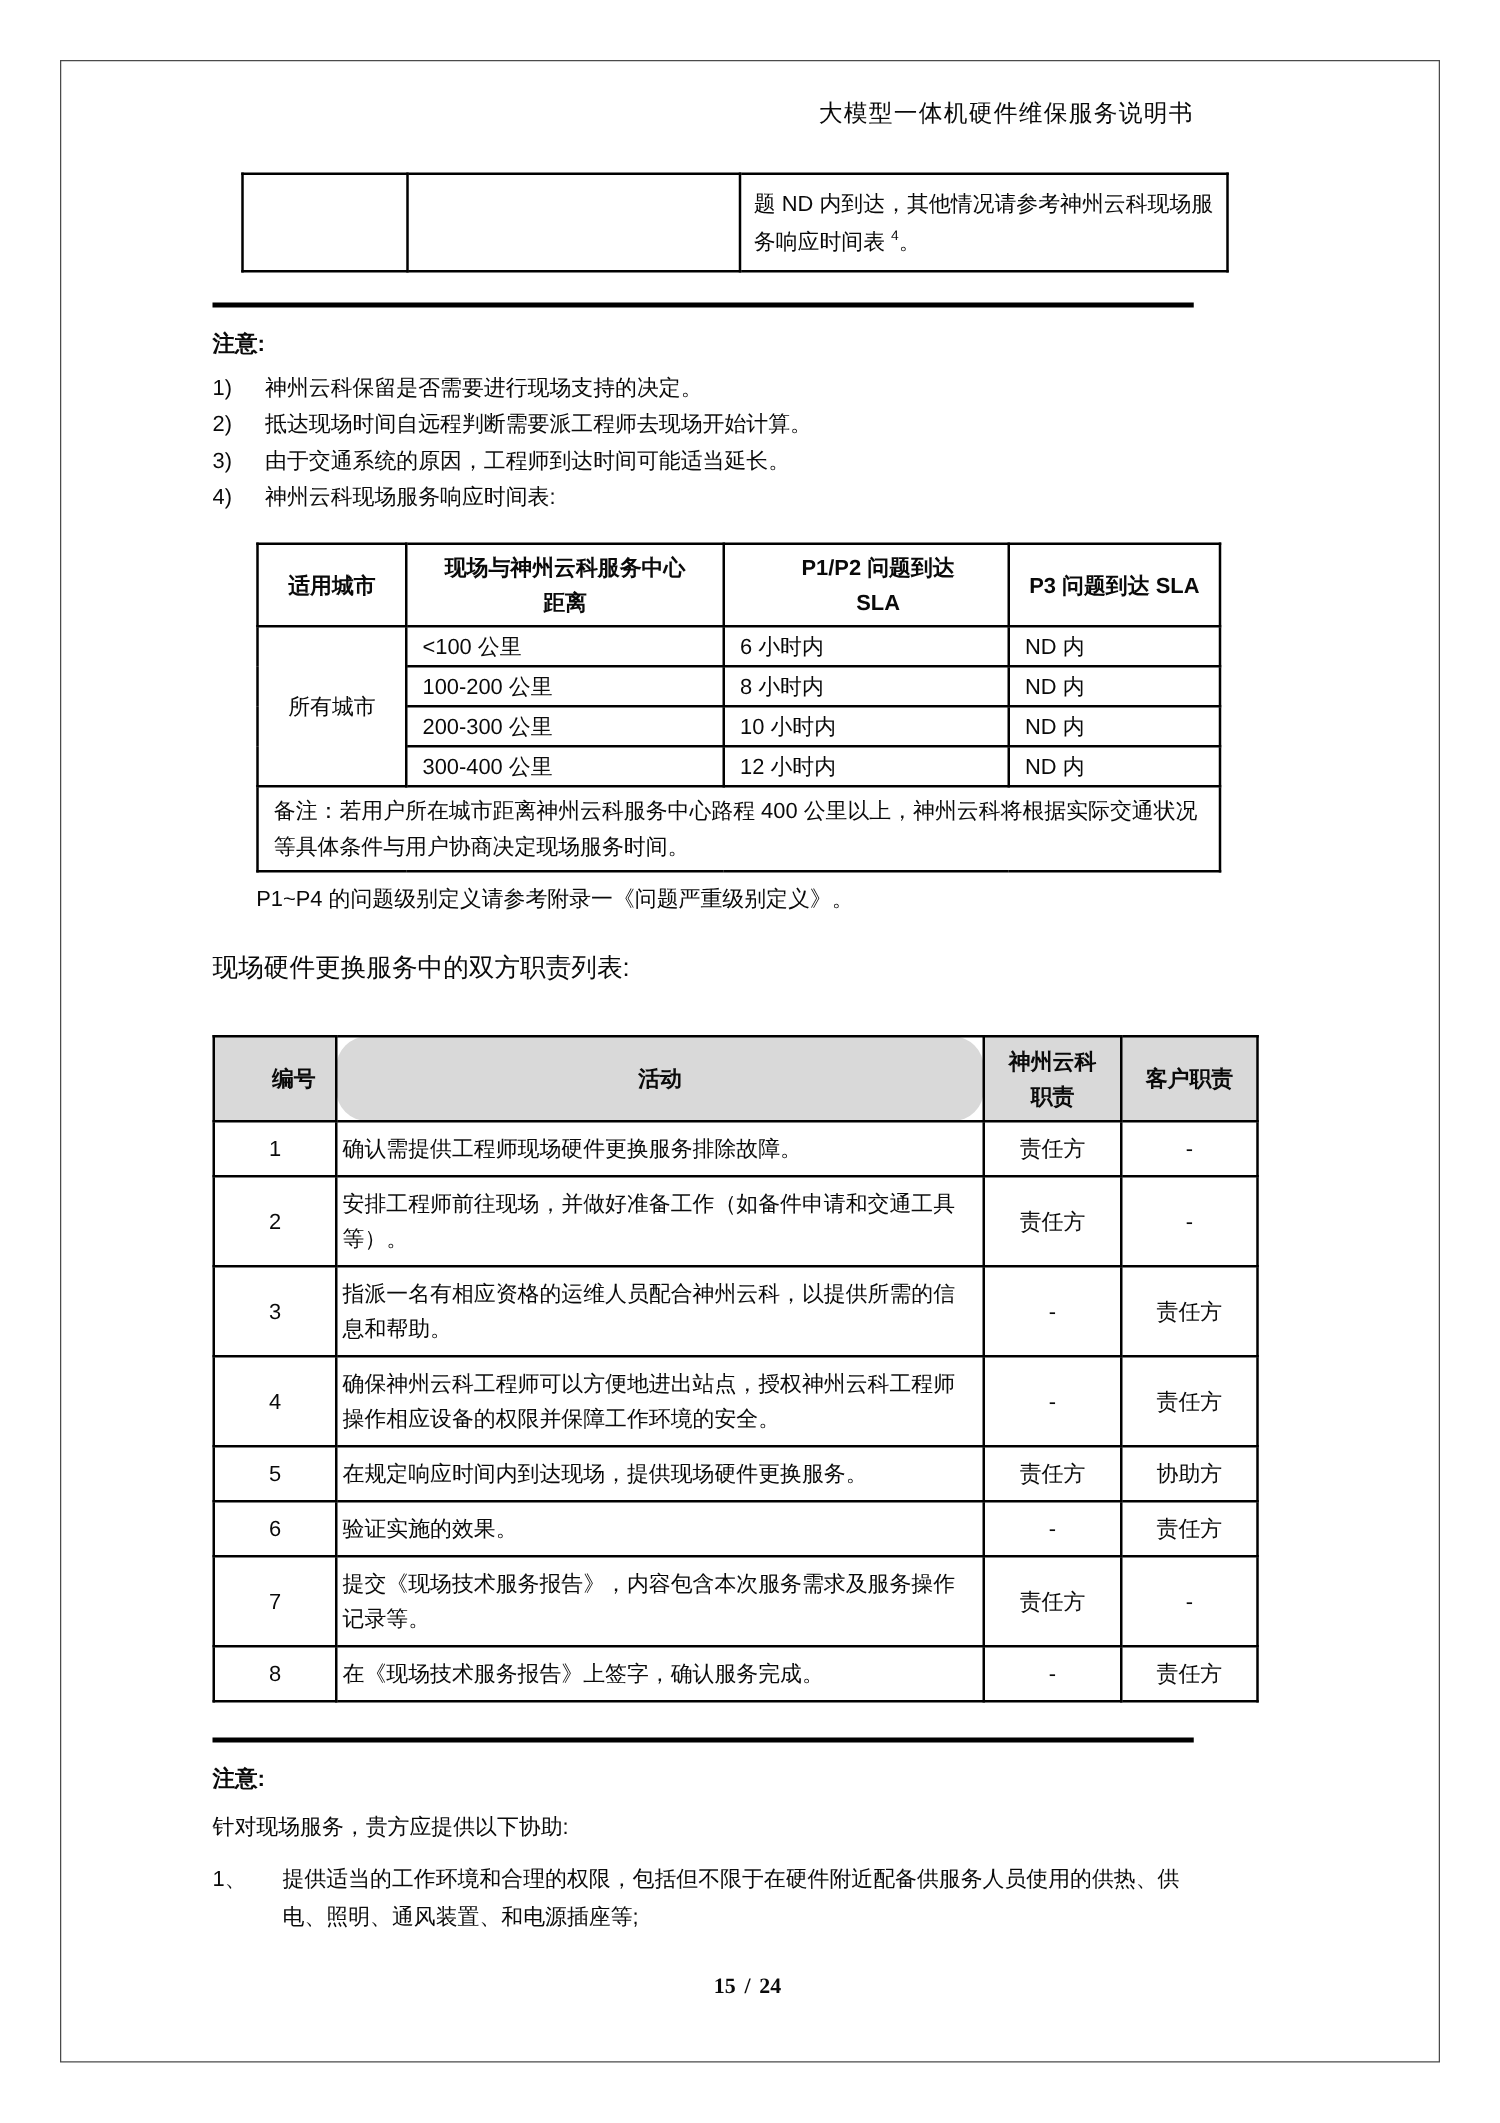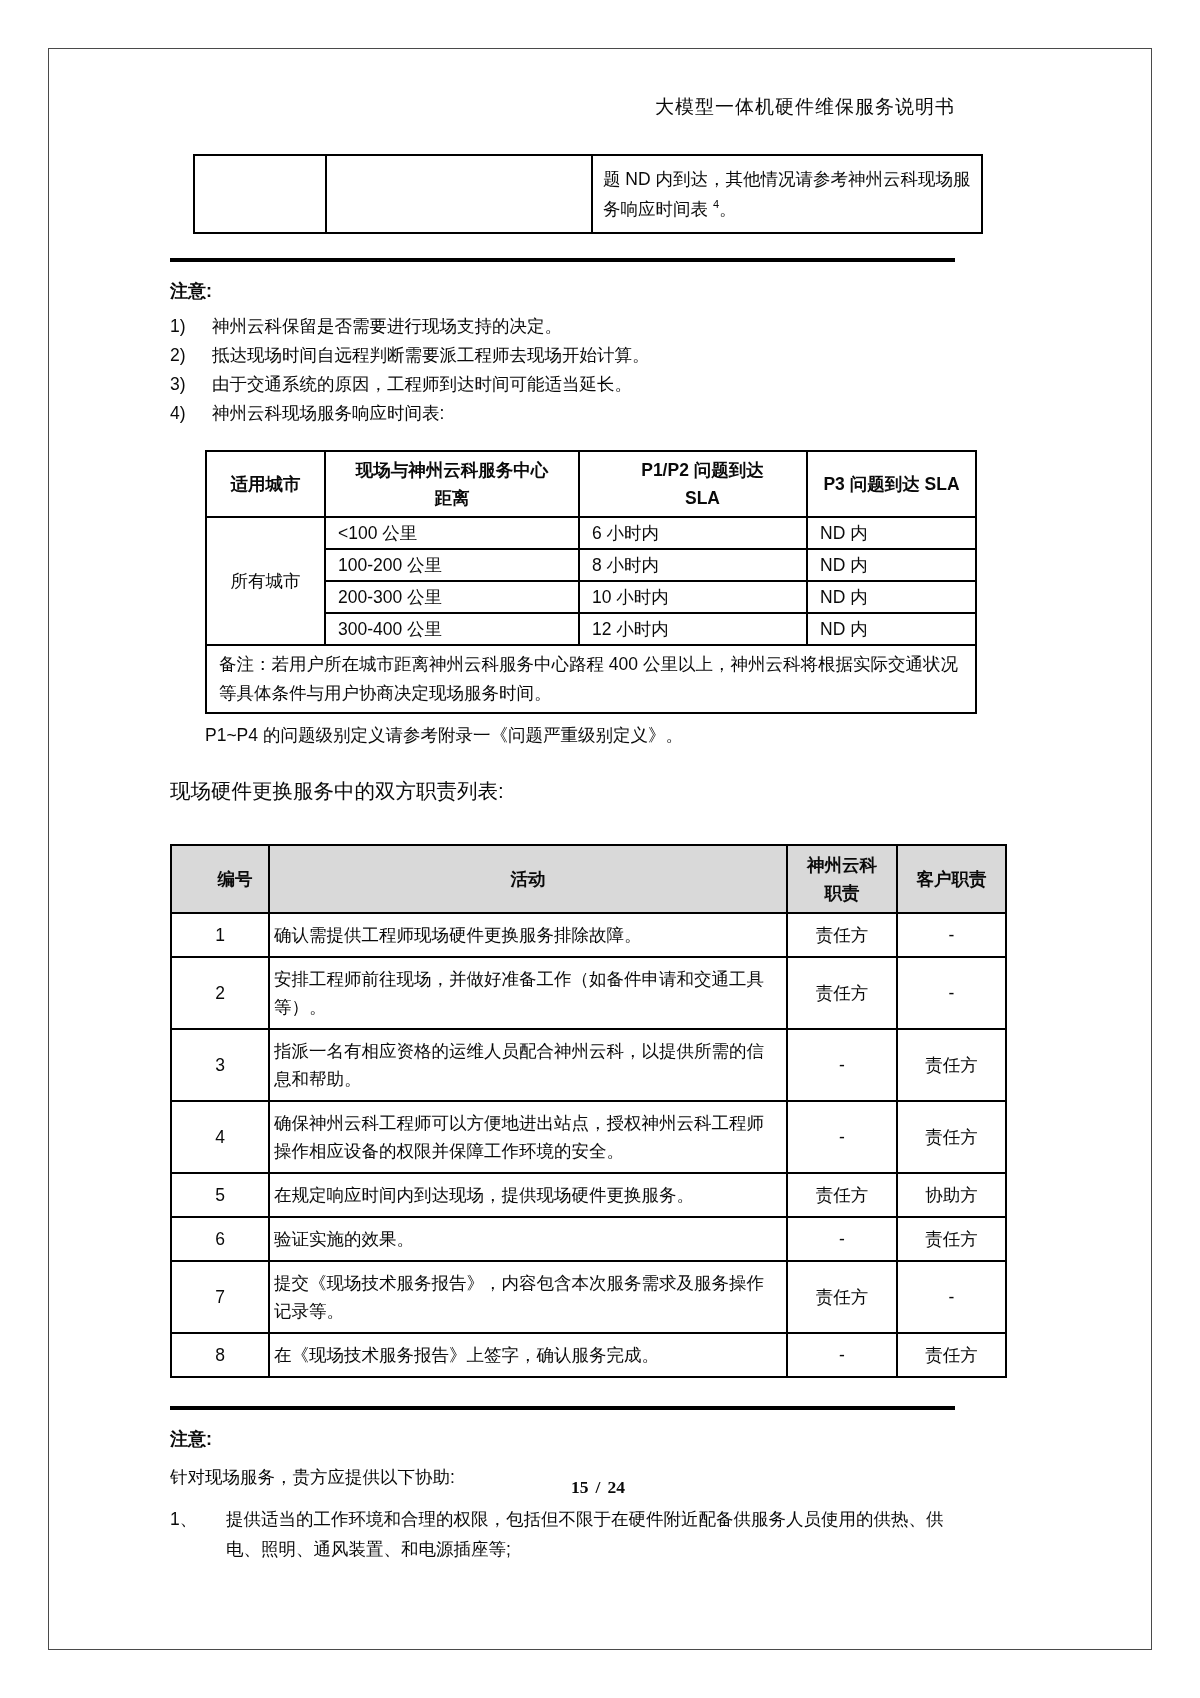--- a/index.html
+++ b/index.html
@@ -2,21 +2,21 @@
 <html style="--header-bg: #d9d9d9;"><head>
 <meta charset="utf-8">
 <style>
   html,body{margin:0;padding:0;}
   body{
     width:1200px;height:1698px;position:relative;background:#ffffff;color:#0a0a0a;
     font-family:"Liberation Sans","DejaVu Sans",sans-serif;font-size:17.5px;
     -webkit-font-smoothing:antialiased;
   }
   .page-border{position:absolute;top:48px;left:48px;width:1102px;height:1600px;border:1px solid #4a4a4a;}
-  .content{position:absolute;left:170px;top:64px;width:785px;}
+  .content{position:absolute;left:170px;top:48px;width:785px;}
 
   .doc-header{margin-top:30px;text-align:right;font-family:"Liberation Serif","DejaVu Serif",serif;
     font-size:19px;letter-spacing:1px;}
 
   table{border-collapse:collapse;}
   th,td{border:2px solid #000;}
 
   
   .t1{margin-left:23px;margin-top:34px;width:762px;table-layout:fixed;border-radius:27px;}
   .t1 .c1{width:128px;}
@@ -44,34 +44,34 @@
   .hline{display:block;}
   .hline:empty{display:none;}
 
   .p-note{margin-top:6px;margin-left:35px;line-height:30px;}
   .section-title{margin-top:28px;font-size:20.5px;line-height:26px;}
 
   
   .resp{margin-top:40px;width:785px;table-layout:fixed;}
   .resp th{background:var(--header-bg,#d9d9d9);font-weight:bold;text-align:center;padding:5px 4px;line-height:28px;}
   .resp .no{width:58px;padding-left:34px;}
-  .resp .act{width:508px;}
+  .resp .act{width:508px;border-radius:25px;}
   .resp .pv{width:100px;}
   .resp .pc{width:99px;}
   .resp td{line-height:28px;padding:7px 6px;}
   .resp td.cno,.resp td.ctr{text-align:center;}
   .resp td.cact{text-align:left;padding-left:4px;padding-right:14px;}
 
   .plain{margin-top:12px;line-height:30px;}
   .nl2{margin-top:12px;}
   .li2{display:flex;line-height:30px;}
   .li2 .num{width:56px;flex:none;}
   .li2 .txt{flex:1;}
 
-  .footer{position:absolute;top:1477px;left:0;width:1196px;text-align:center;
+  .footer{position:absolute;top:1578px;left:0;width:1196px;text-align:center;
     font-family:"Liberation Serif","DejaVu Serif",serif;font-weight:bold;font-size:17.5px;}
   .footer .sep{margin:0 7px;}
 </style>
 </head>
 <body>
 
 <div>
   <div class="page-border"></div>
 
   <div class="content">

